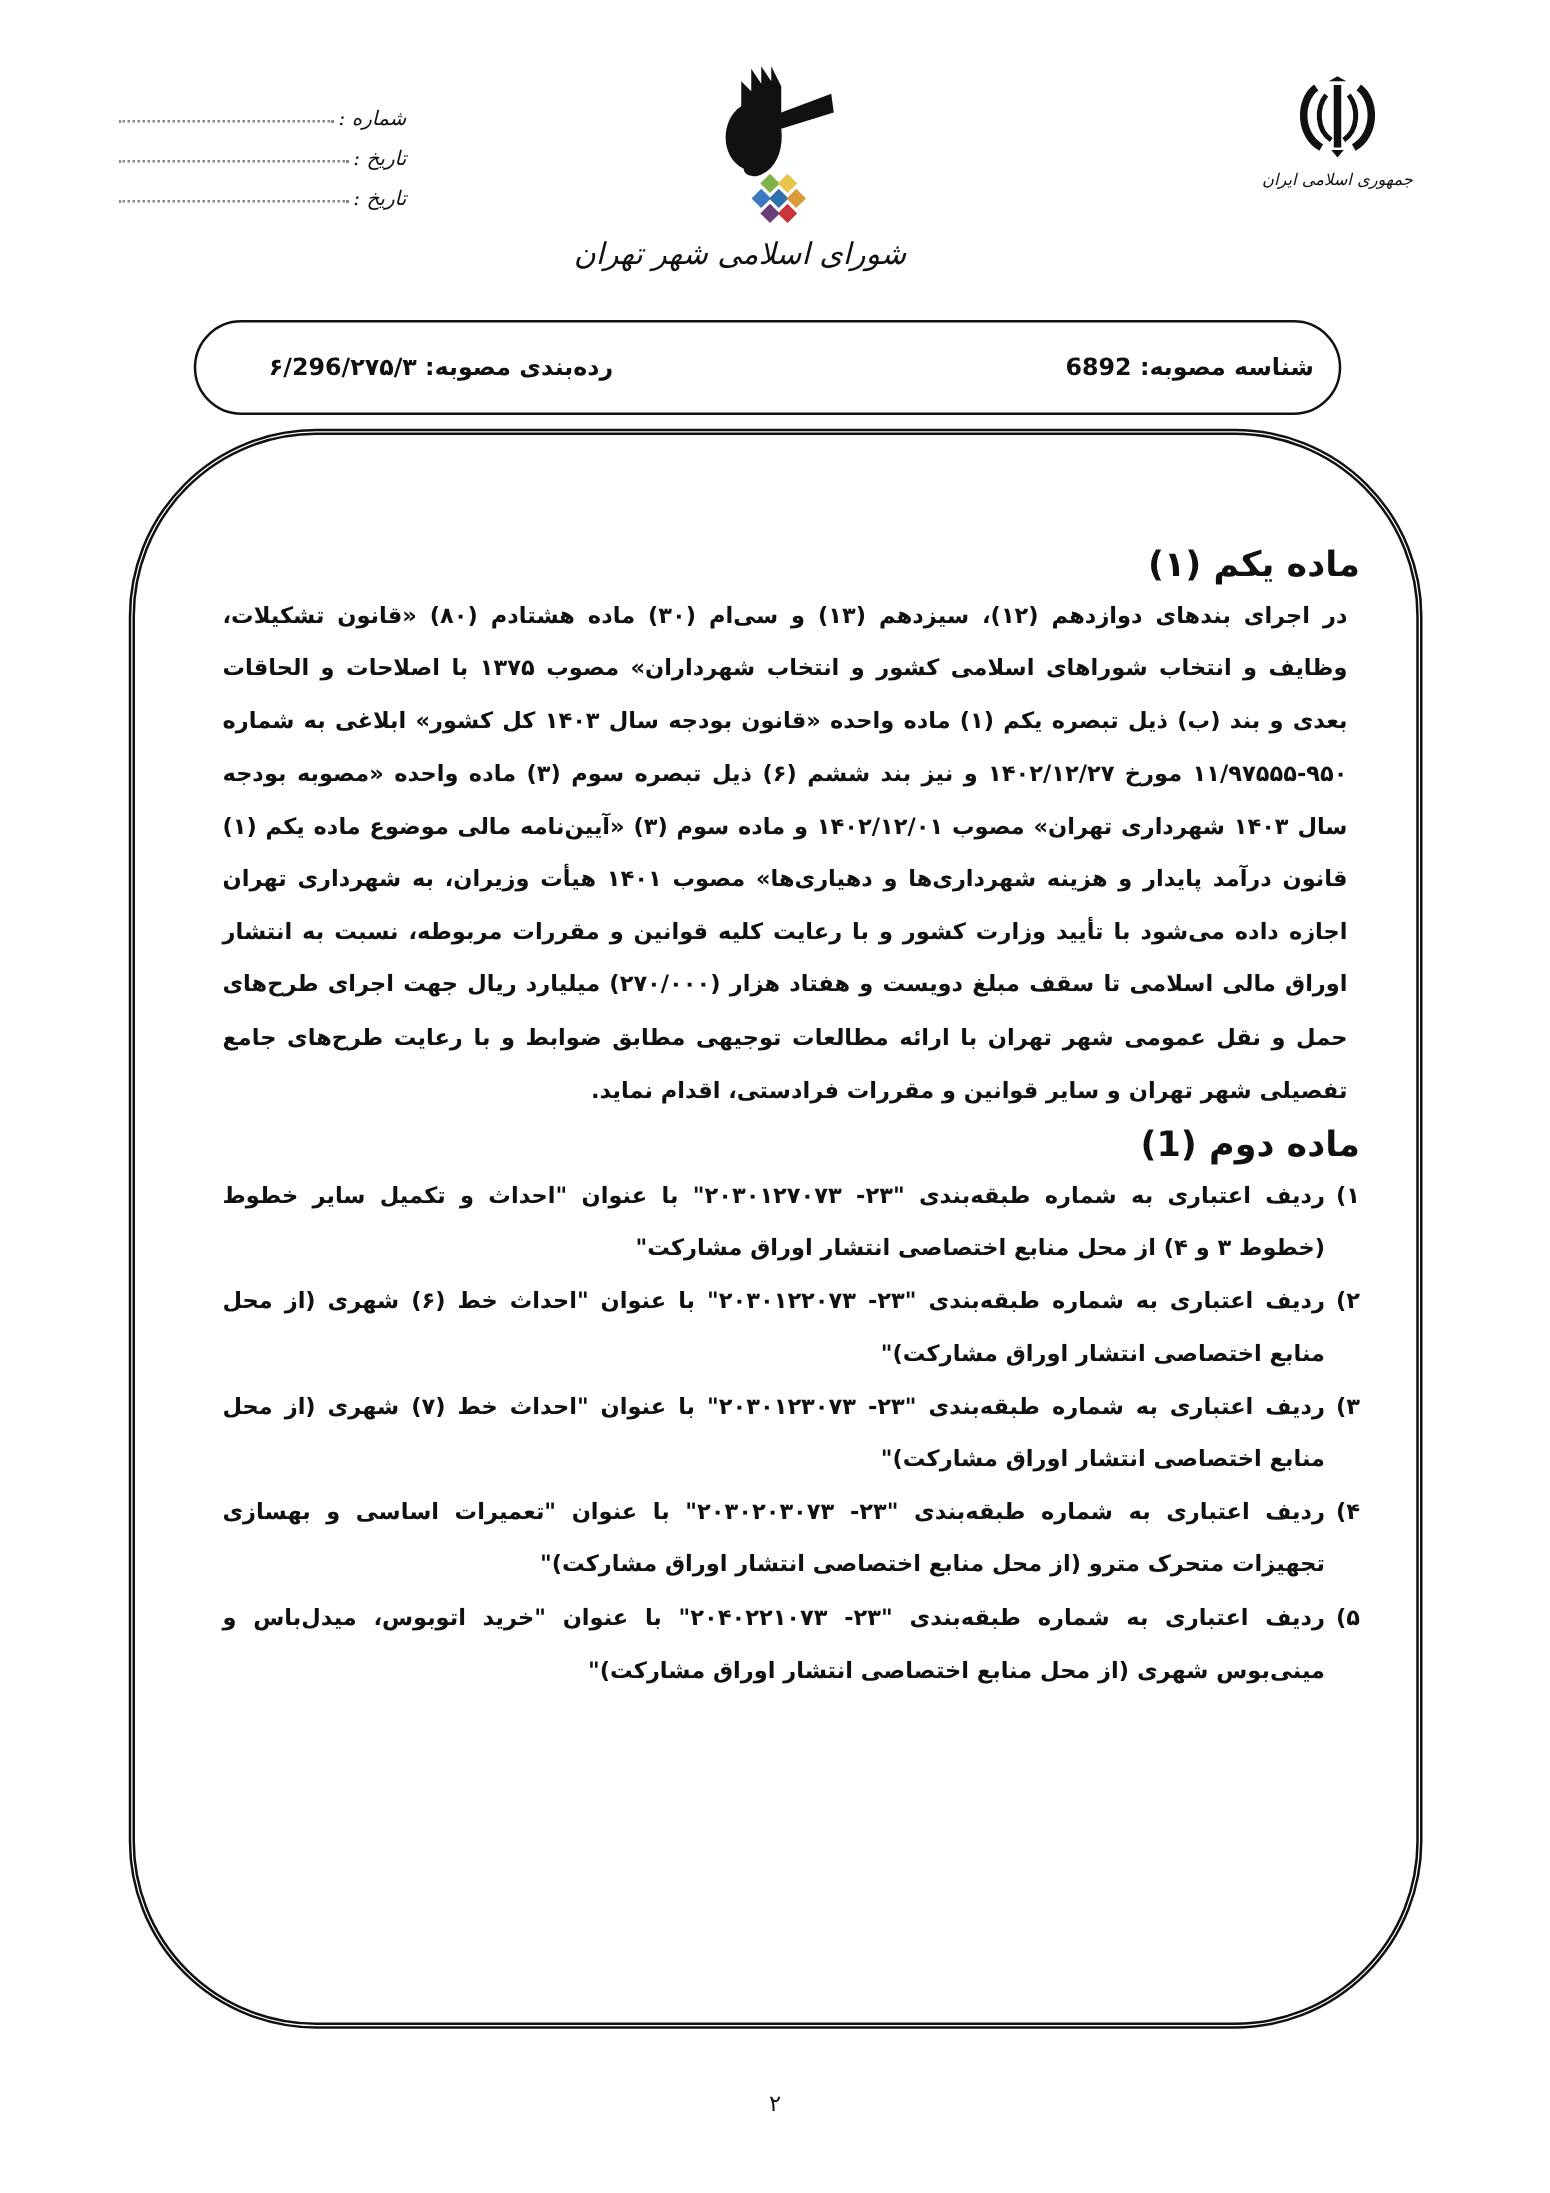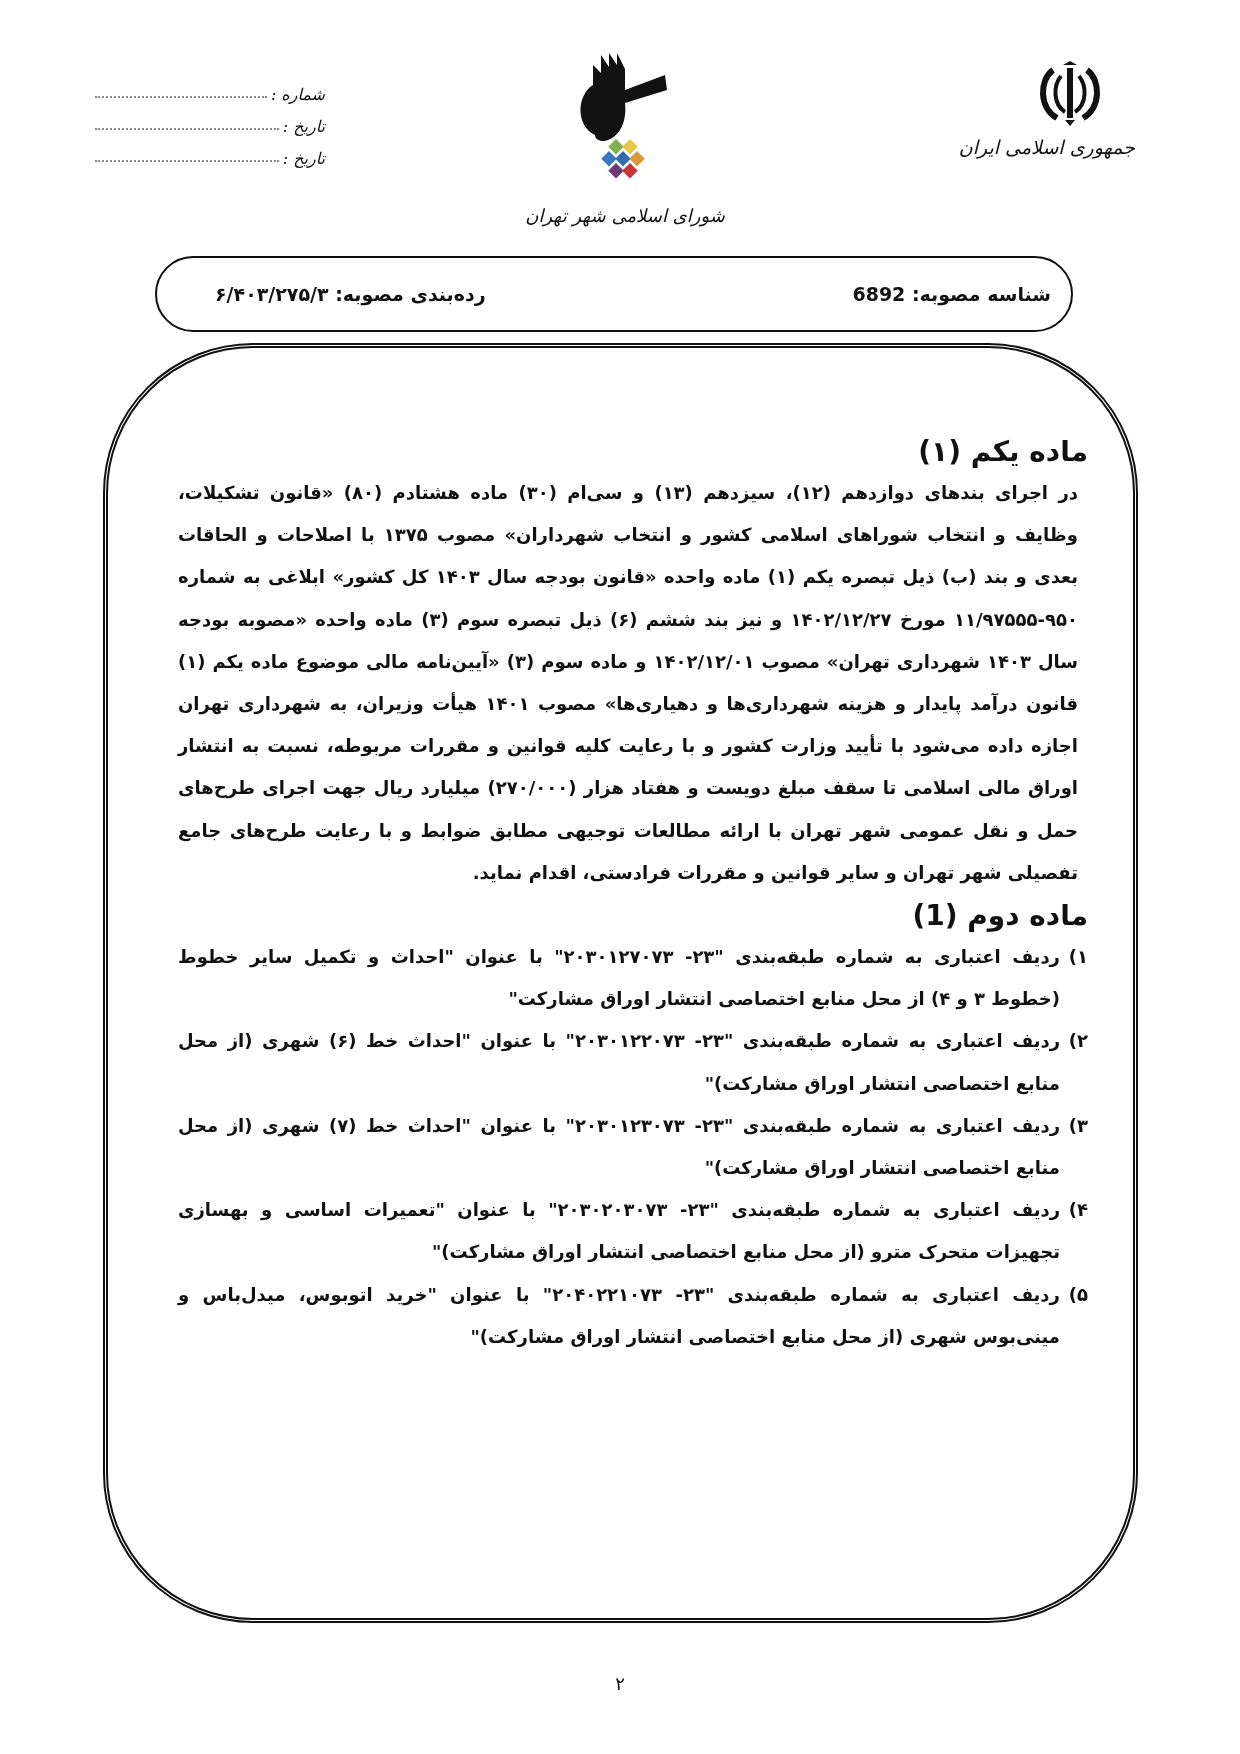--- a/index.html
+++ b/index.html
@@ -7,29 +7,29 @@
       width: 1240px; height: 1754px; position: relative; overflow: hidden;
       font-family: "DejaVu Sans", sans-serif; color: #111;
     }
 
     
     .emblem {
       position: absolute; left: 1005px; top: 60px; width: 130px; text-align: center;
     }
     .emblem svg { display: block; margin: 0 auto; }
     .emblem-caption {
-      font-family: "DejaVu Serif", serif; font-style: italic; font-size: 19px;
+      font-family: "DejaVu Serif", serif; font-style: italic; font-size: 13px;
       margin-top: 10px; direction: rtl; white-space: nowrap;
     }
     .council-logo {
       position: absolute; left: 525px; top: 45px; width: 200px; text-align: center;
     }
     .council-caption {
-      font-family: "DejaVu Serif", serif; font-style: italic; font-size: 18px;
-      direction: rtl; white-space: nowrap; margin-top: 16px;
+      font-family: "DejaVu Serif", serif; font-style: italic; font-size: 24px;
+      direction: rtl; white-space: nowrap; margin-top: 0;
     }
     .meta-fields {
       position: absolute; left: 95px; top: 72px; width: 230px; direction: rtl;
     }
     .meta-row {
       display: flex; align-items: flex-end; height: 32px;
       font-family: "DejaVu Serif", serif; font-style: italic; font-size: 16px; text-align: right;
     }
     .meta-row .label { white-space: nowrap; padding-left: 4px; }
     .meta-row .dots {
@@ -114,21 +114,21 @@
     <span class="dots"></span>
   </div>
   <div class="meta-row">
     <span class="label">تاریخ :</span>
     <span class="dots"></span>
   </div>
 </div>
 
 <div class="id-banner">
   <span>شناسه مصوبه: 6892</span>
-  <span>رده‌بندی مصوبه: ۶/۴۰۳/۲۷۵/۳</span>
+  <span>رده‌بندی مصوبه: ۶/296/۲۷۵/۳</span>
 </div>
 
 <div class="frame"></div>
 
 <div class="content">
   <h2 class="article-heading">ماده یکم (۱)</h2>
   <p class="article-body" style="margin:0;">در اجرای بندهای دوازدهم (۱۲)، سیزدهم (۱۳) و سی‌ام (۳۰) ماده هشتادم (۸۰) «قانون تشکیلات، وظایف و انتخاب شوراهای اسلامی کشور و انتخاب شهرداران» مصوب ۱۳۷۵ با اصلاحات و الحاقات بعدی و بند (ب) ذیل تبصره یکم (۱) ماده واحده «قانون بودجه سال ۱۴۰۳ کل کشور» ابلاغی به شماره ۹۵۰-۱۱/۹۷۵۵۵ مورخ ۱۴۰۲/۱۲/۲۷ و نیز بند ششم (۶) ذیل تبصره سوم (۳) ماده واحده «مصوبه بودجه سال ۱۴۰۳ شهرداری تهران» مصوب ۱۴۰۲/۱۲/۰۱ و ماده سوم (۳) «آیین‌نامه مالی موضوع ماده یکم (۱) قانون درآمد پایدار و هزینه شهرداری‌ها و دهیاری‌ها» مصوب ۱۴۰۱ هیأت وزیران، به شهرداری تهران اجازه داده می‌شود با تأیید وزارت کشور و با رعایت کلیه قوانین و مقررات مربوطه، نسبت به انتشار اوراق مالی اسلامی تا سقف مبلغ دویست و هفتاد هزار (۲۷۰/۰۰۰) میلیارد ریال جهت اجرای طرح‌های حمل و نقل عمومی شهر تهران با ارائه مطالعات توجیهی مطابق ضوابط و با رعایت طرح‌های جامع تفصیلی شهر تهران و سایر قوانین و مقررات فرادستی، اقدام نماید.</p>
 
   <h2 class="article-heading article2-heading">ماده دوم (1)</h2>
 

